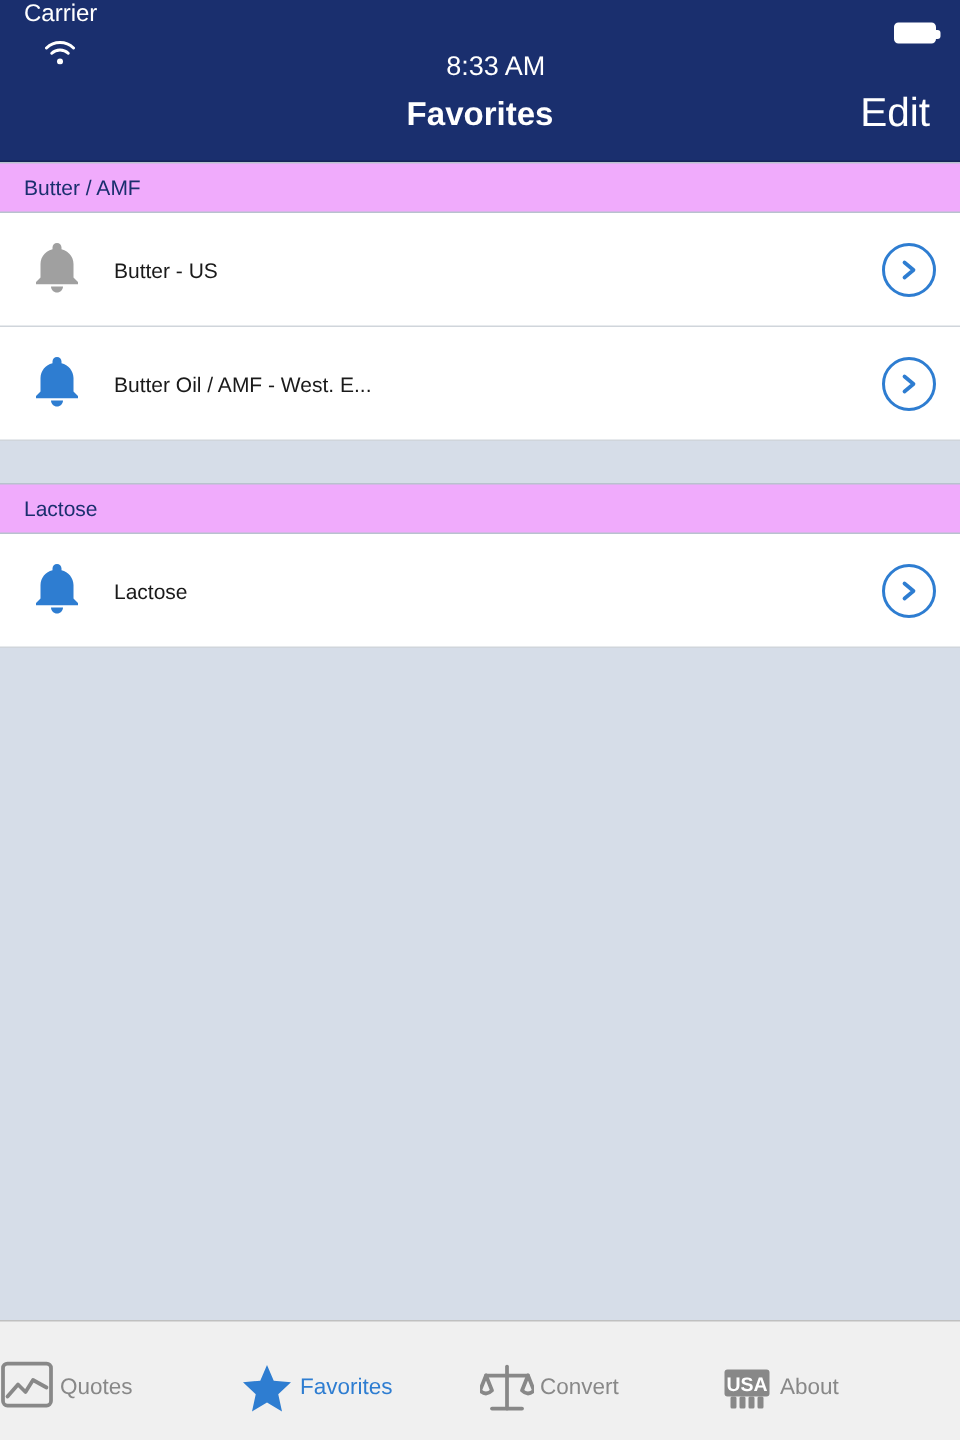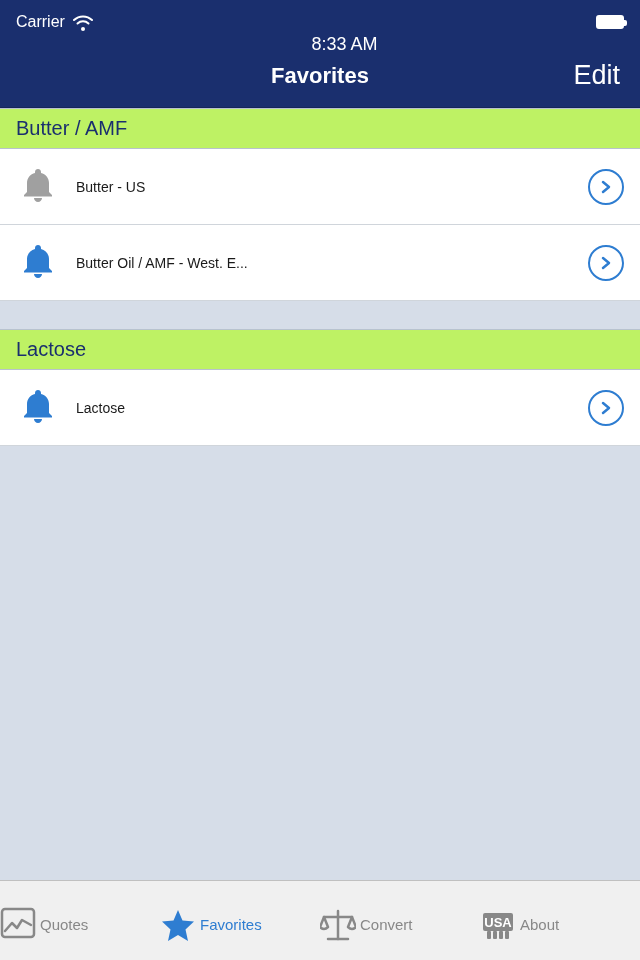--- a/index.html
+++ b/index.html
@@ -17,21 +17,21 @@
       width: 640px;
       height: 44px;
       background: #1a2f6e;
       display: flex;
       align-items: center;
       justify-content: space-between;
       padding: 0 16px;
       color: white;
       font-size: 16px;
     }
-    .status-left { display: flex; align-items: flex-end; gap: 8px; }
+    .status-left { display: flex; align-items: center; gap: 8px; flex-direction: column; }
     .status-center { font-size: 18px; font-weight: 500; margin-top: 45px; }
     .status-right { display: flex; align-items: center; gap: 6px; }
     .battery-icon {
       width: 28px; height: 14px;
       border: 2px solid white;
       border-radius: 3px;
       position: relative;
       background: white;
     }
     .battery-icon::after {
@@ -74,23 +74,23 @@
     
     #content {
       width: 640px;
       height: calc(960px - 44px - 64px - 80px);
       background: #d6dde8;
       overflow-y: auto;
     }
 
     
     .section-header {
-      background: #bef264;
+      background: #f0abfc;
       padding: 8px 16px;
-      font-size: 20px;
+      font-size: 14px;
       color: #1a2f6e;
       font-weight: 400;
       border-bottom: 1px solid #b8c2ce;
       border-top: 1px solid #b8c2ce;
     }
 
     
     .list-item {
       background: white;
       display: flex;

